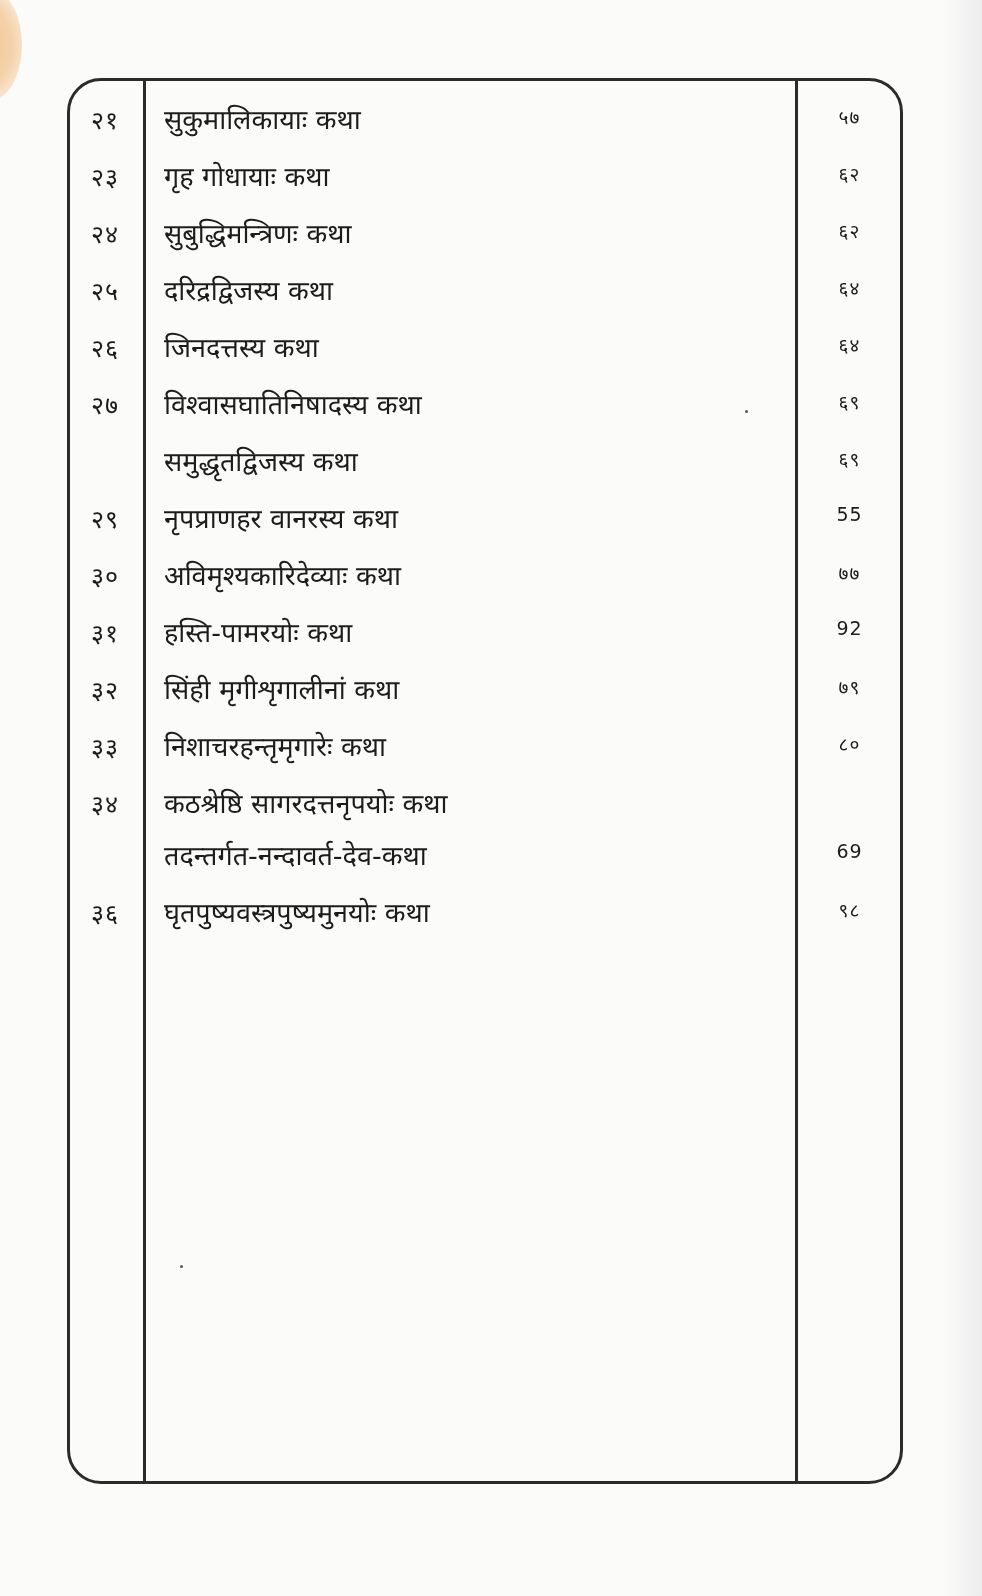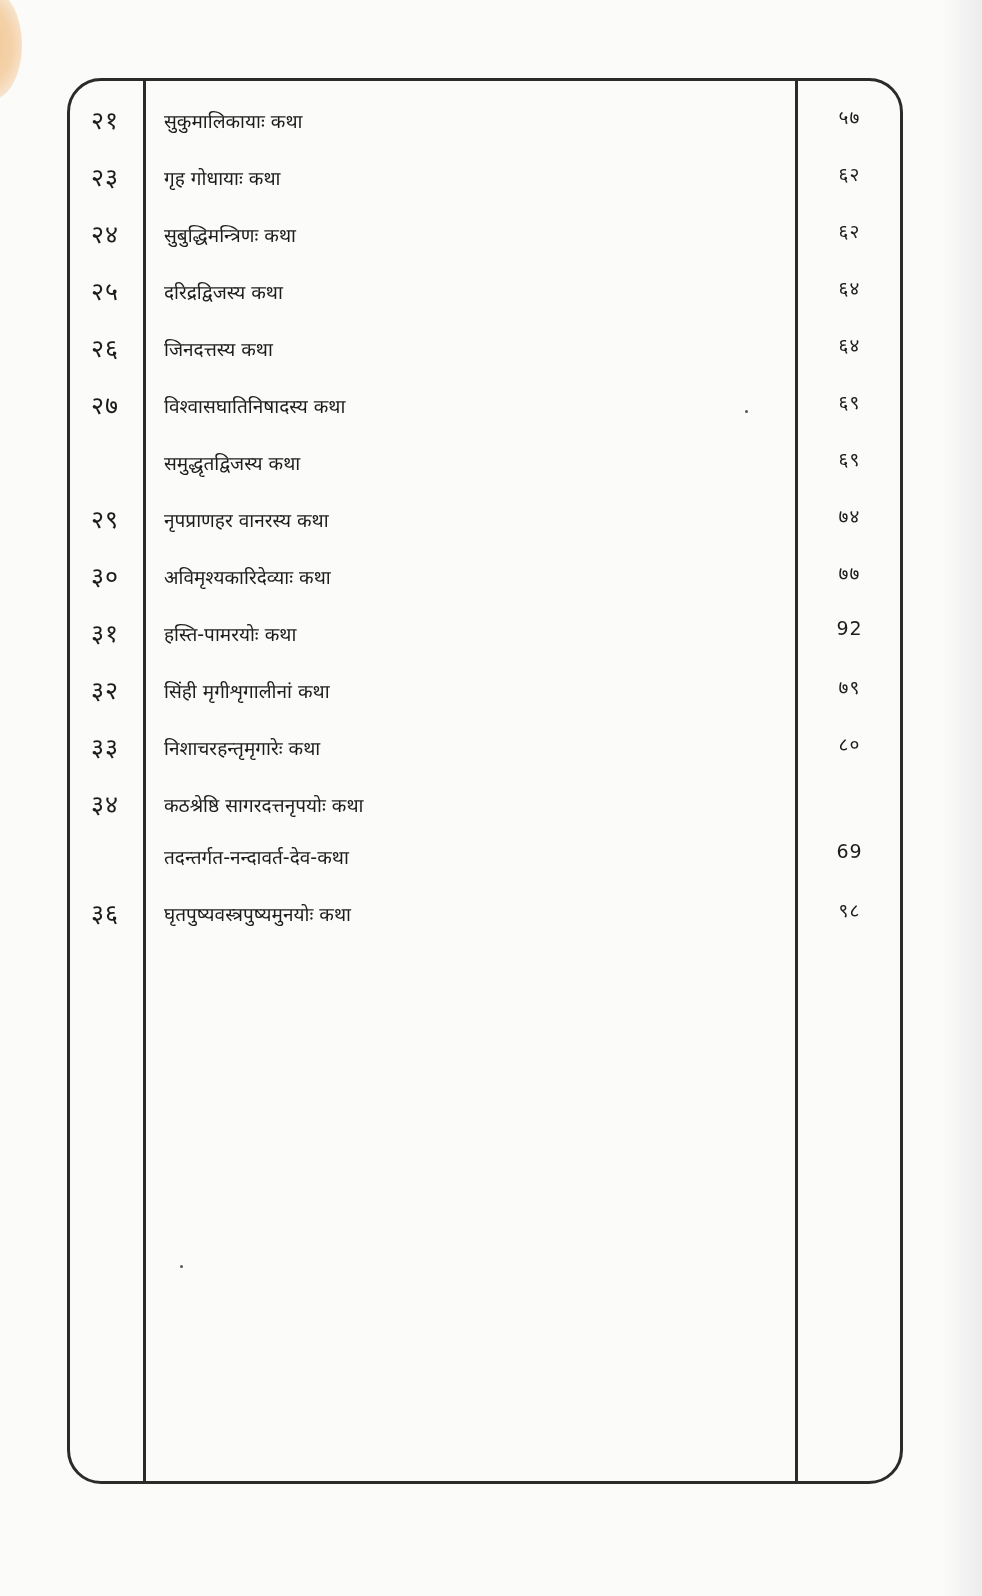--- a/index.html
+++ b/index.html
@@ -26,21 +26,21 @@
   .divider.left { left: 143px; }
   .divider.right { left: 795px; }
   .rows { position: absolute; left: 67px; top: 98px; width: 788px; }
   .row { position: relative; height: 57px; }
   .row.cont { height: 52px; }
   .num {
     position: absolute; left: 0; width: 76px; text-align: center;
     font-size: 25px; top: 4px; letter-spacing: 1px;
   }
   .title {
-    position: absolute; left: 97px; font-size: 19px; top: 10px; white-space: nowrap;
+    position: absolute; left: 97px; font-size: 27px; top: 2px; white-space: nowrap;
   }
   .page {
     position: absolute; left: 729px; width: 107px; text-align: center;
     font-size: 19px; top: 6px; letter-spacing: 1px;
   }
   .speck { position: absolute; width: 3px; height: 3px; border-radius: 50%; background: #555; }
 </style>
 </head>
 <body>
 
@@ -83,21 +83,21 @@
     <span class="page">६९</span>
   </div>
   <div class="row">
     <span class="num"></span>
     <span class="title">समुद्धृतद्विजस्य कथा</span>
     <span class="page">६९</span>
   </div>
   <div class="row">
     <span class="num">२९</span>
     <span class="title">नृपप्राणहर वानरस्य कथा</span>
-    <span class="page">७४</span>
+    <span class="page">55</span>
   </div>
   <div class="row">
     <span class="num">३०</span>
     <span class="title">अविमृश्यकारिदेव्याः कथा</span>
     <span class="page">७७</span>
   </div>
   <div class="row">
     <span class="num">३१</span>
     <span class="title">हस्ति-पामरयोः कथा</span>
     <span class="page">92</span>

